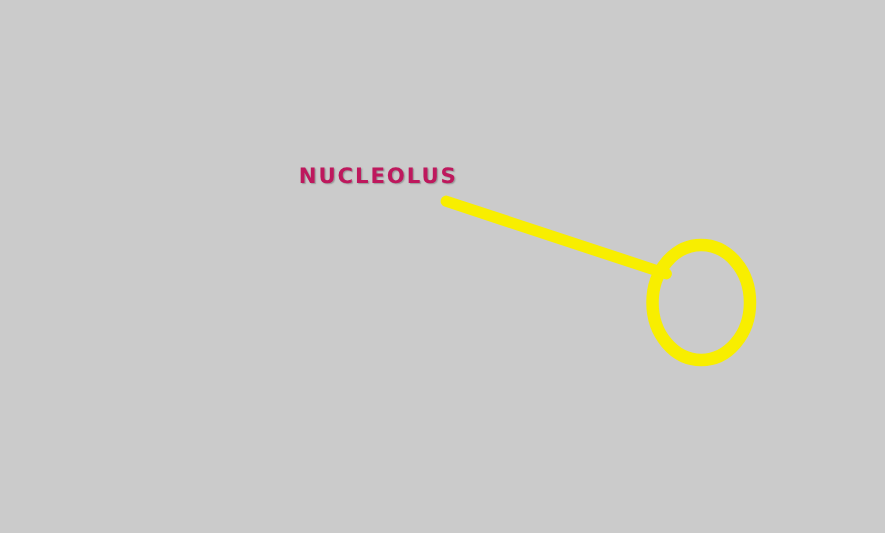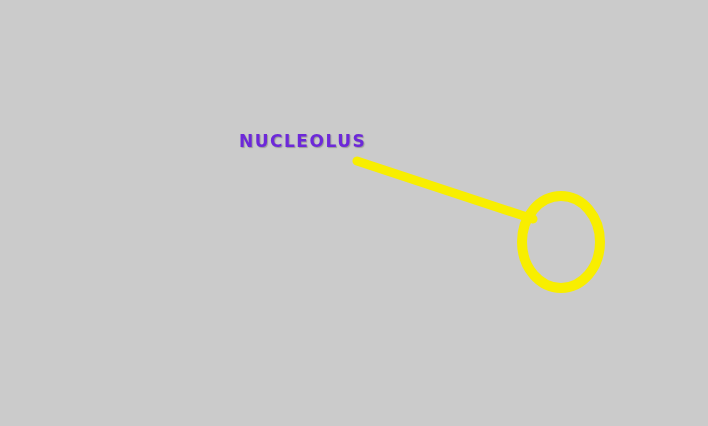--- a/index.html
+++ b/index.html
@@ -41,15 +41,15 @@
 </head>
 <body style="background: rgb(203, 203, 203);">
 
 <div class="diagram-canvas">
 
   <svg class="annotation-svg" xmlns="http://www.w3.org/2000/svg" viewBox="0 0 708 426">
     <line stroke-linecap="round" x1="357" y1="161" x2="533" y2="219" stroke="#f8ee00" stroke-width="9"></line>
     <ellipse fill="none" cx="561" cy="242" rx="39" ry="46" stroke="#f8ee00" stroke-width="10"></ellipse>
   </svg>
 
-  <div class="part-label" style="color: #6d28d9; left: 239px; top: 131px;">NUCLEOLUS</div>
+  <div class="part-label" style="color: #be185d; left: 239px; top: 131px;">NUCLEOLUS</div>
 
 </div>
 
 </body></html>

